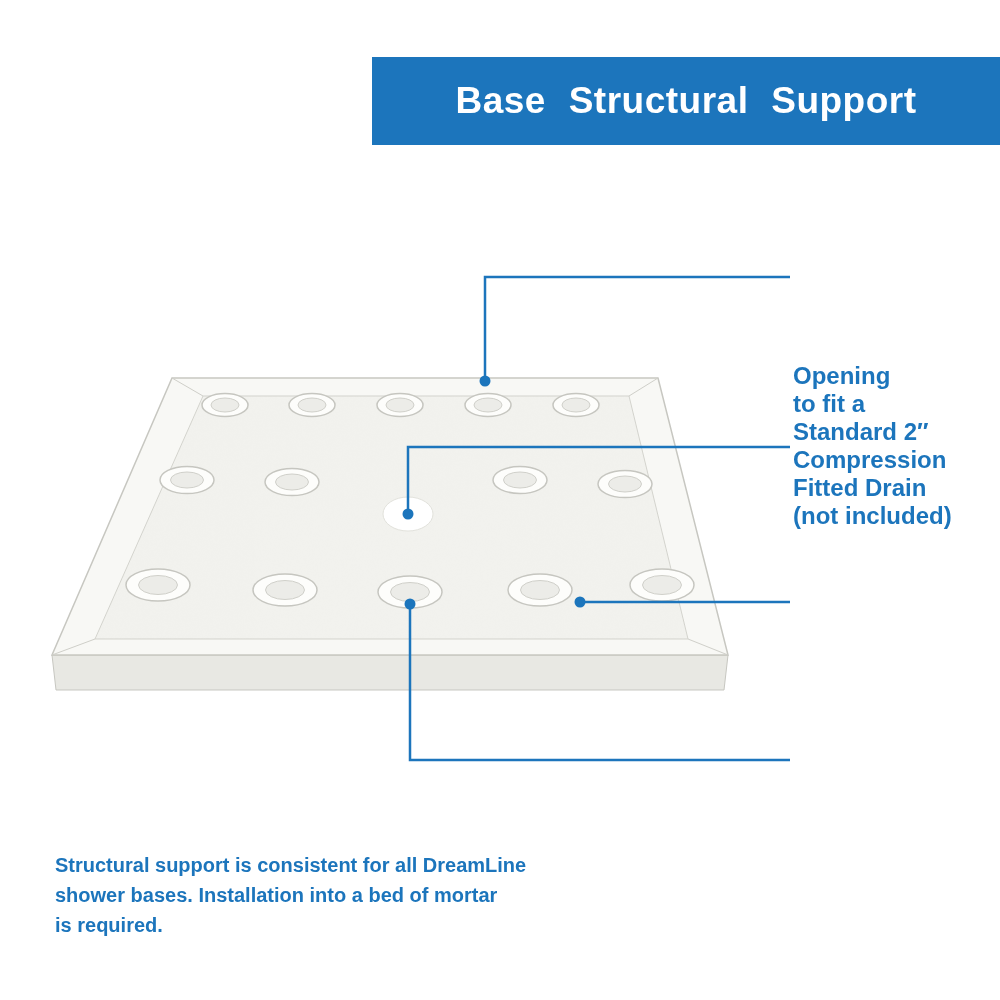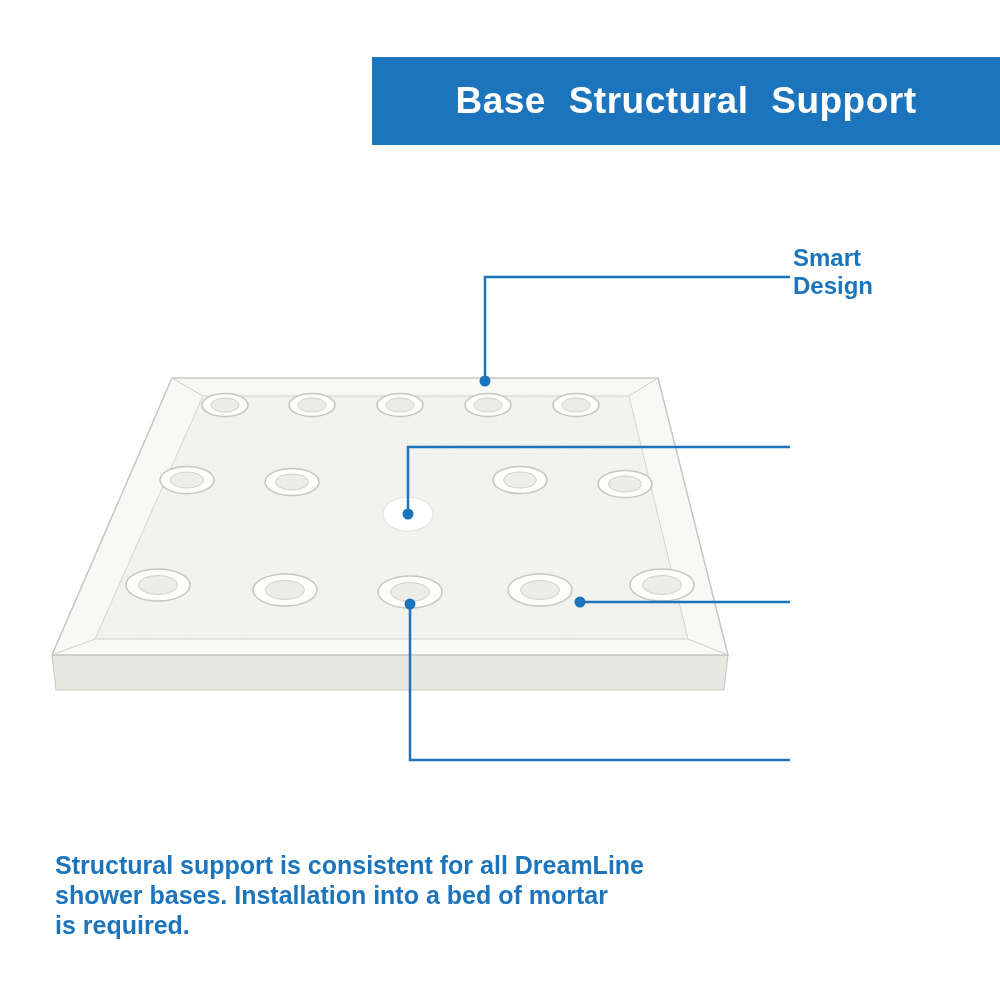--- a/index.html
+++ b/index.html
@@ -42,21 +42,21 @@
   .c2 { left: 793px; top: 362px; }
   .c3 { left: 793px; top: 577px; }
   .c4 { left: 793px; top: 684px; }
 
   .footer-note {
     position: absolute;
     left: 55px; top: 850px;
     width: 680px;
     color: var(--accent, #1c75bc);
     font-weight: bold;
-    font-size: 25px;
+    font-size: 20px;
     line-height: 30px;
     white-space: pre-line;
   }
 
   .base-svg { position: absolute; left: 40px; top: 358px; }
   .lines-svg { position: absolute; left: 0; top: 0; pointer-events: none; }
 
   .callout-line { stroke: var(--accent, #1c75bc); stroke-width: 2.5; fill: none; }
   .callout-dot  { fill: var(--accent, #1c75bc); }
 
@@ -183,20 +183,24 @@
     <g>
       <polyline class="callout-line" points="580,602 790,602"></polyline>
       <circle class="callout-dot" cx="580" cy="602" r="5.5"></circle>
     </g>
     <g>
       <polyline class="callout-line" points="410,604 410,760 790,760"></polyline>
       <circle class="callout-dot" cx="410" cy="604" r="5.5"></circle>
     </g>
   </svg>
 
-  <div class="callout c1">Smart
-Design</div>
+  <div class="callout c2">Opening
+to fit a
+Standard 2″
+Compression
+Fitted Drain
+(not included)</div>
 
   <div class="footer-note">Structural support is consistent for all DreamLine
 shower bases. Installation into a bed of mortar
 is required.</div>
 
 </div>
 
 </body></html>

